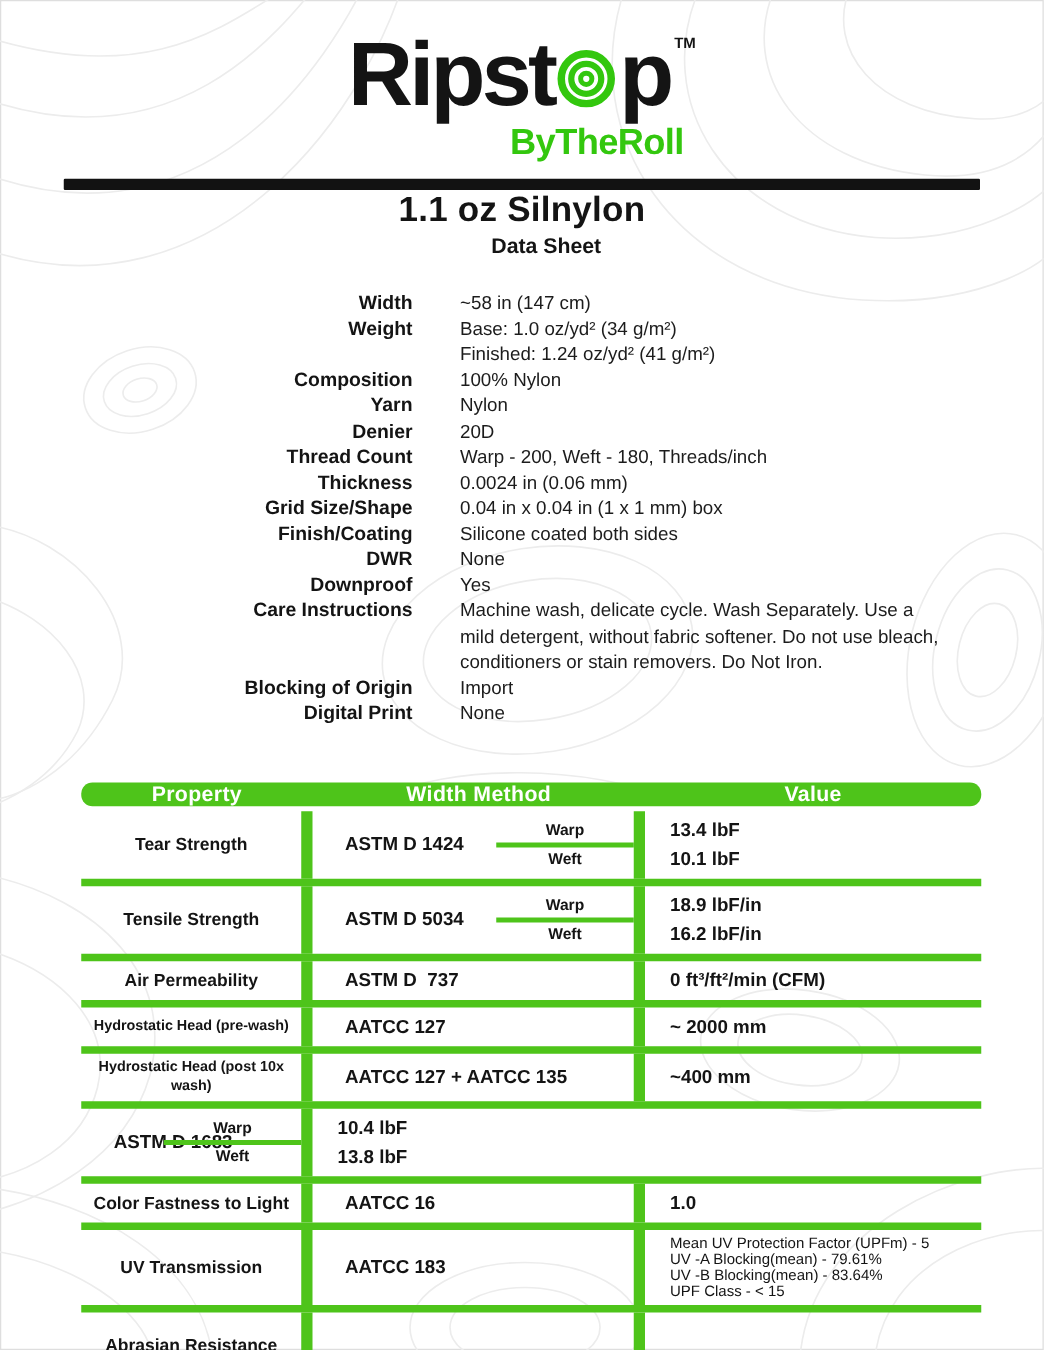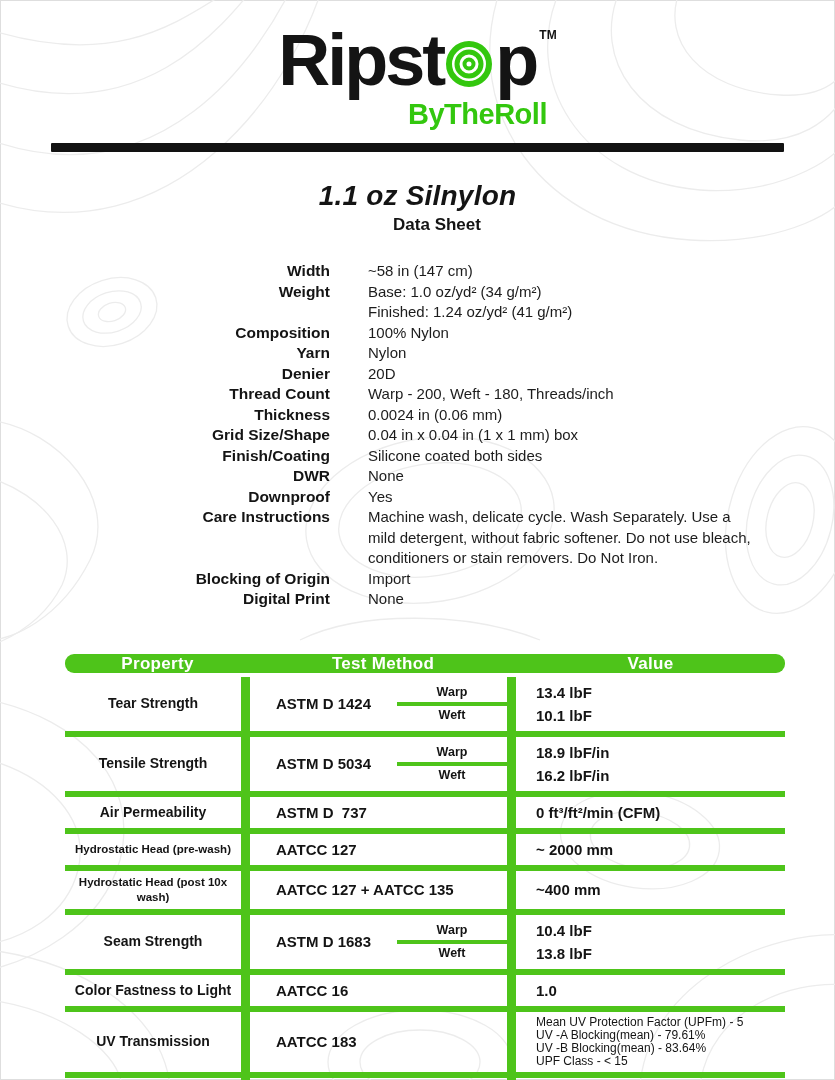--- a/index.html
+++ b/index.html
@@ -18,21 +18,21 @@
   .logo{display:flex;flex-direction:column;align-items:center;padding-top:26px;gap:20px;}
   .logo-row{font-size:72px;font-weight:800;letter-spacing:-3px;line-height:0.95;color:var(--ink);white-space:nowrap;}
   .logo-row .spiral{display:inline-block;vertical-align:-2px;margin:0 2px;}
   .tm{font-size:12px;font-weight:700;vertical-align:46px;letter-spacing:0;margin-left:3px;}
   .logo-sub{align-self:center;margin-left:120px;margin-top:-16px;font-size:29px;font-weight:800;
             letter-spacing:-0.5px;color:var(--logo-green);}
 
   .divider{width:733px;height:9px;background:#121212;margin:12px auto 0;border-radius:1px;}
 
   
-  .title{margin-top:28px;text-align:center;font-size:28px;font-weight:800;letter-spacing:0.2px;font-style:italic;}
+  .title{text-align:center;font-size:28px;font-weight:800;letter-spacing:0.2px;}
   .subtitle{margin-top:3px;text-align:center;font-size:17px;font-weight:800;margin-left:39px;}
 
   
   .specs{margin:26px 0 0 60px;}
   .spec-row{display:flex;}
   .spec-label{width:270px;text-align:right;font-weight:800;font-size:15.5px;line-height:20.5px;}
   .spec-value{margin-left:38px;width:392px;font-weight:400;font-size:15px;line-height:20.5px;color:#1c1c1c;}
 
   
   .table{margin:44px 0 0 65px;width:720px;}
@@ -201,21 +201,21 @@
           <div class="spec-label">Digital Print</div>
           <div class="spec-value">
             <div class="spec-line">None</div>
           </div>
         </div>
       </div>
 
     <div class="table">
       <div class="thead">
         <div class="th">Property</div>
-        <div class="th">Test Method</div>
+        <div class="th">Width Method</div>
         <div class="th">Value</div>
       </div>
       <div id="table-body">
           <div class="trow tall">
             <div class="cell prop">Tear Strength</div>
             <div class="cell method">
               <span class="mtext">ASTM D 1424</span>
               <div class="ww">
                 <div class="wwl">Warp</div>
                 <div class="ww-line"></div>
@@ -263,21 +263,20 @@
           <div class="trow">
             <div class="cell prop sm">Hydrostatic Head (post 10x wash)</div>
             <div class="cell method">
               <span class="mtext">AATCC 127 + AATCC 135</span>
             </div>
             <div class="cell value">
               <div class="vline">~400 mm</div>
             </div>
           </div>
           <div class="trow tall">
-            <div class="cell prop">Seam Strength</div>
             <div class="cell method">
               <span class="mtext">ASTM D 1683</span>
               <div class="ww">
                 <div class="wwl">Warp</div>
                 <div class="ww-line"></div>
                 <div class="wwl">Weft</div>
               </div>
             </div>
             <div class="cell value">
               <div class="vline">10.4 lbF</div>

